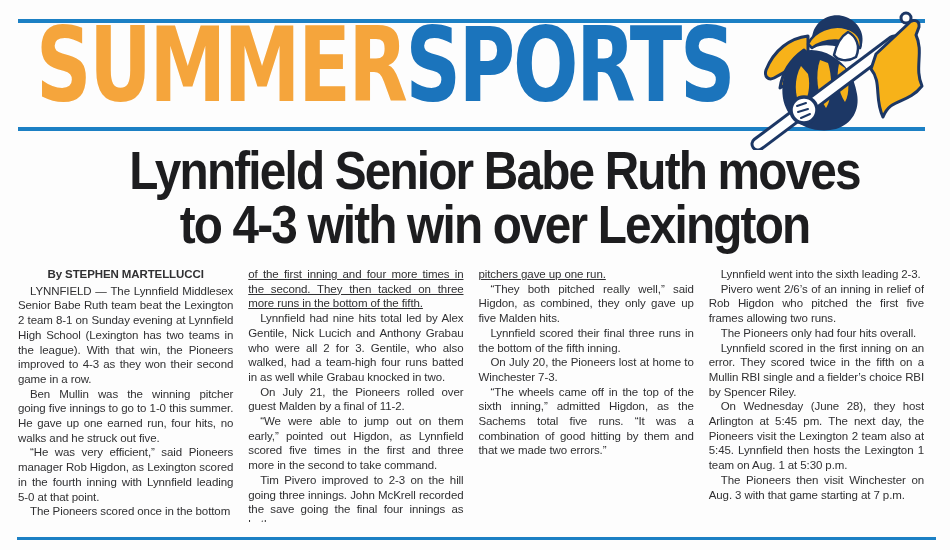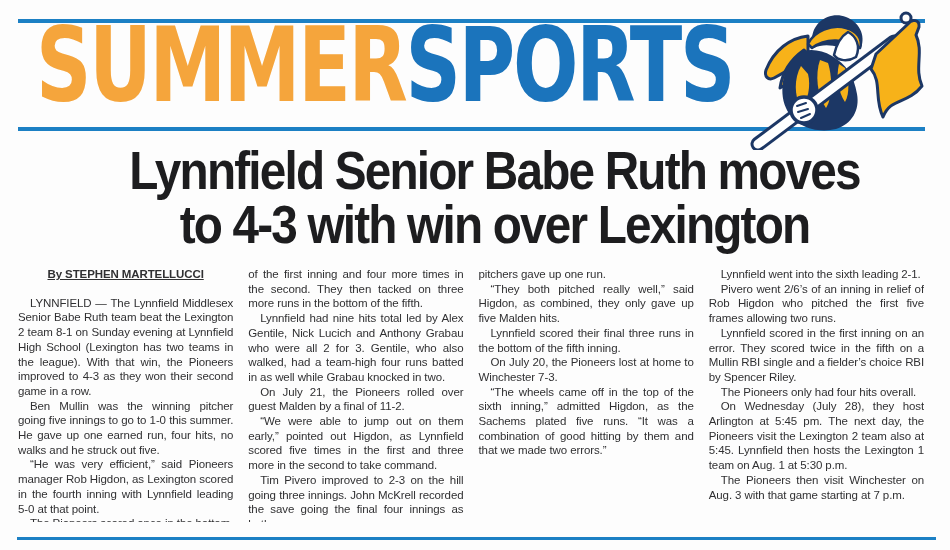--- a/index.html
+++ b/index.html
@@ -31,23 +31,23 @@
     display:block;font-size:53px;line-height:54px;letter-spacing:-2px;
     transform:scaleX(0.9);
   }
   
   .columns{
     position:absolute;top:267px;left:18px;right:26px;bottom:28px;
     display:grid;grid-template-columns:repeat(4,1fr);column-gap:15px;
     font-size:11.5px;line-height:14.7px;letter-spacing:-0.1px;
     color:#303032;text-align:justify;overflow:hidden;
   }
-  .byline{margin:0 0 14px 0;text-align:center;font-weight:bold;text-indent:0;text-decoration:underline;}
+  .byline{margin:0 0 2px 0;text-align:center;font-weight:bold;text-indent:0;}
   .para{margin:0;text-indent:12px;}
-  .para.noindent{text-indent:0;}
+  .para.noindent{text-indent:0;text-decoration:underline;}
   .rule-footer{left:17px;width:919px;top:537px;height:3px;}
 </style>
 </head>
 <body>
 
 <div class="page">
 
   <header class="masthead">
     <div class="rule rule-top"></div>
     <h1 class="brand"><span class="brand-inner"><span class="brand-first">SUMMER</span><span class="brand-second">SPORTS</span></span></h1>
@@ -98,27 +98,27 @@
       <p class="para">Lynnfield had nine hits total led by Alex Gentile, Nick Lucich and Anthony Grabau who were all 2 for 3. Gentile, who also walked, had a team-high four runs batted in as well while Grabau knocked in two.</p>
       <p class="para">On July 21, the Pioneers rolled over guest Malden by a final of 11-2.</p>
       <p class="para">“We were able to jump out on them early,” pointed out Higdon, as Lynnfield scored five times in the first and three more in the second to take command.</p>
       <p class="para">Tim Pivero improved to 2-3 on the hill going three innings. John McKrell recorded the save going the final four innings as both</p>
     </section>
     <section class="col">
       <p class="para noindent">pitchers gave up one run.</p>
       <p class="para">“They both pitched really well,” said Higdon, as combined, they only gave up five Malden hits.</p>
       <p class="para">Lynnfield scored their final three runs in the bottom of the fifth inning.</p>
       <p class="para">On July 20, the Pioneers lost at home to Winchester 7-3.</p>
-      <p class="para">“The wheels came off in the top of the sixth inning,” admitted Higdon, as the Sachems plated five runs. “It was a combination of good hitting by them and that we made two errors.”</p>
+      <p class="para">“The wheels came off in the top of the sixth inning,” admitted Higdon, as the Sachems total five runs. “It was a combination of good hitting by them and that we made two errors.”</p>
     </section>
     <section class="col">
-      <p class="para">Lynnfield went into the sixth leading 2-1.</p>
+      <p class="para">Lynnfield went into the sixth leading 2-3.</p>
       <p class="para">Pivero went 2/6’s of an inning in relief of Rob Higdon who pitched the first five frames allowing two runs.</p>
+      <p class="para">The Pioneers only had four hits overall.</p>
       <p class="para">Lynnfield scored in the first inning on an error. They scored twice in the fifth on a Mullin RBI single and a fielder’s choice RBI by Spencer Riley.</p>
-      <p class="para">The Pioneers only had four hits overall.</p>
-      <p class="para">On Wednesday (July 28), they host Arlington at 5:45 pm. The next day, the Pioneers visit the Lexington 2 team also at 5:45. Lynnfield then hosts the Lexington 1 team on Aug. 1 at 5:30 p.m.</p>
+      <p class="para">On Wednesday (June 28), they host Arlington at 5:45 pm. The next day, the Pioneers visit the Lexington 2 team also at 5:45. Lynnfield then hosts the Lexington 1 team on Aug. 1 at 5:30 p.m.</p>
       <p class="para">The Pioneers then visit Winchester on Aug. 3 with that game starting at 7 p.m.</p>
     </section>
   </main>
 
   <div class="rule rule-footer"></div>
 
 </div>
 
 </body></html>

